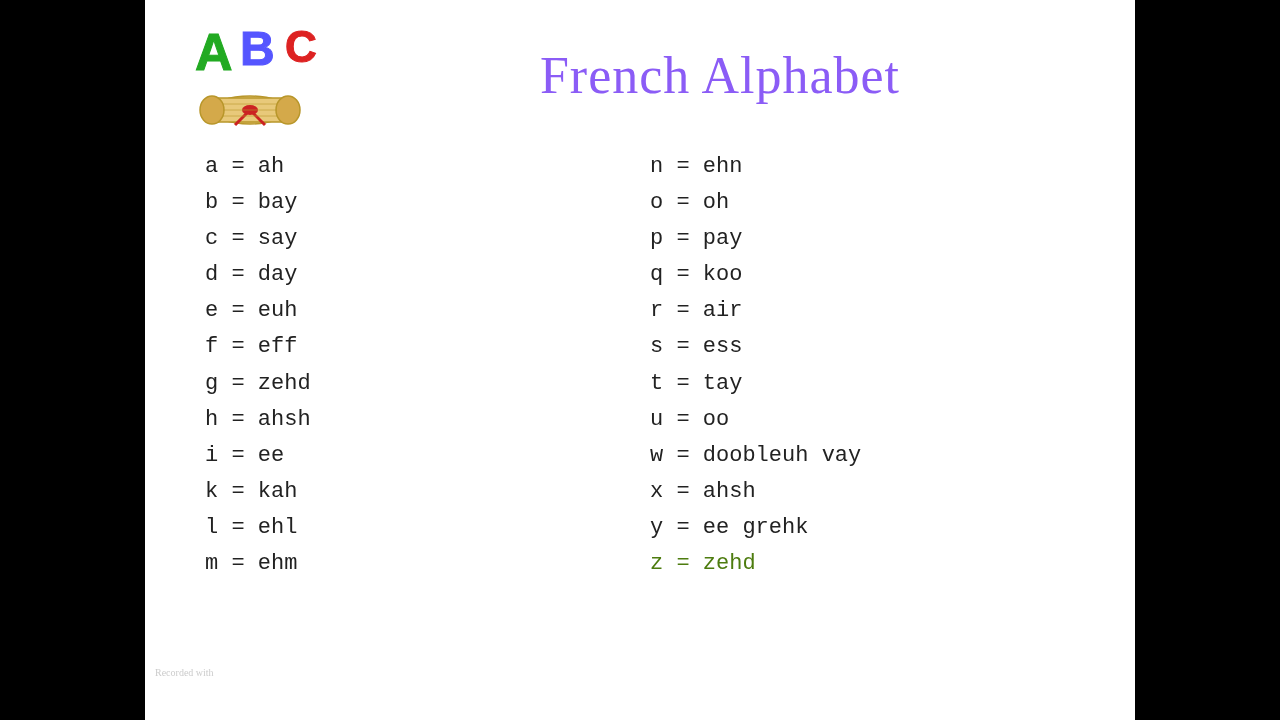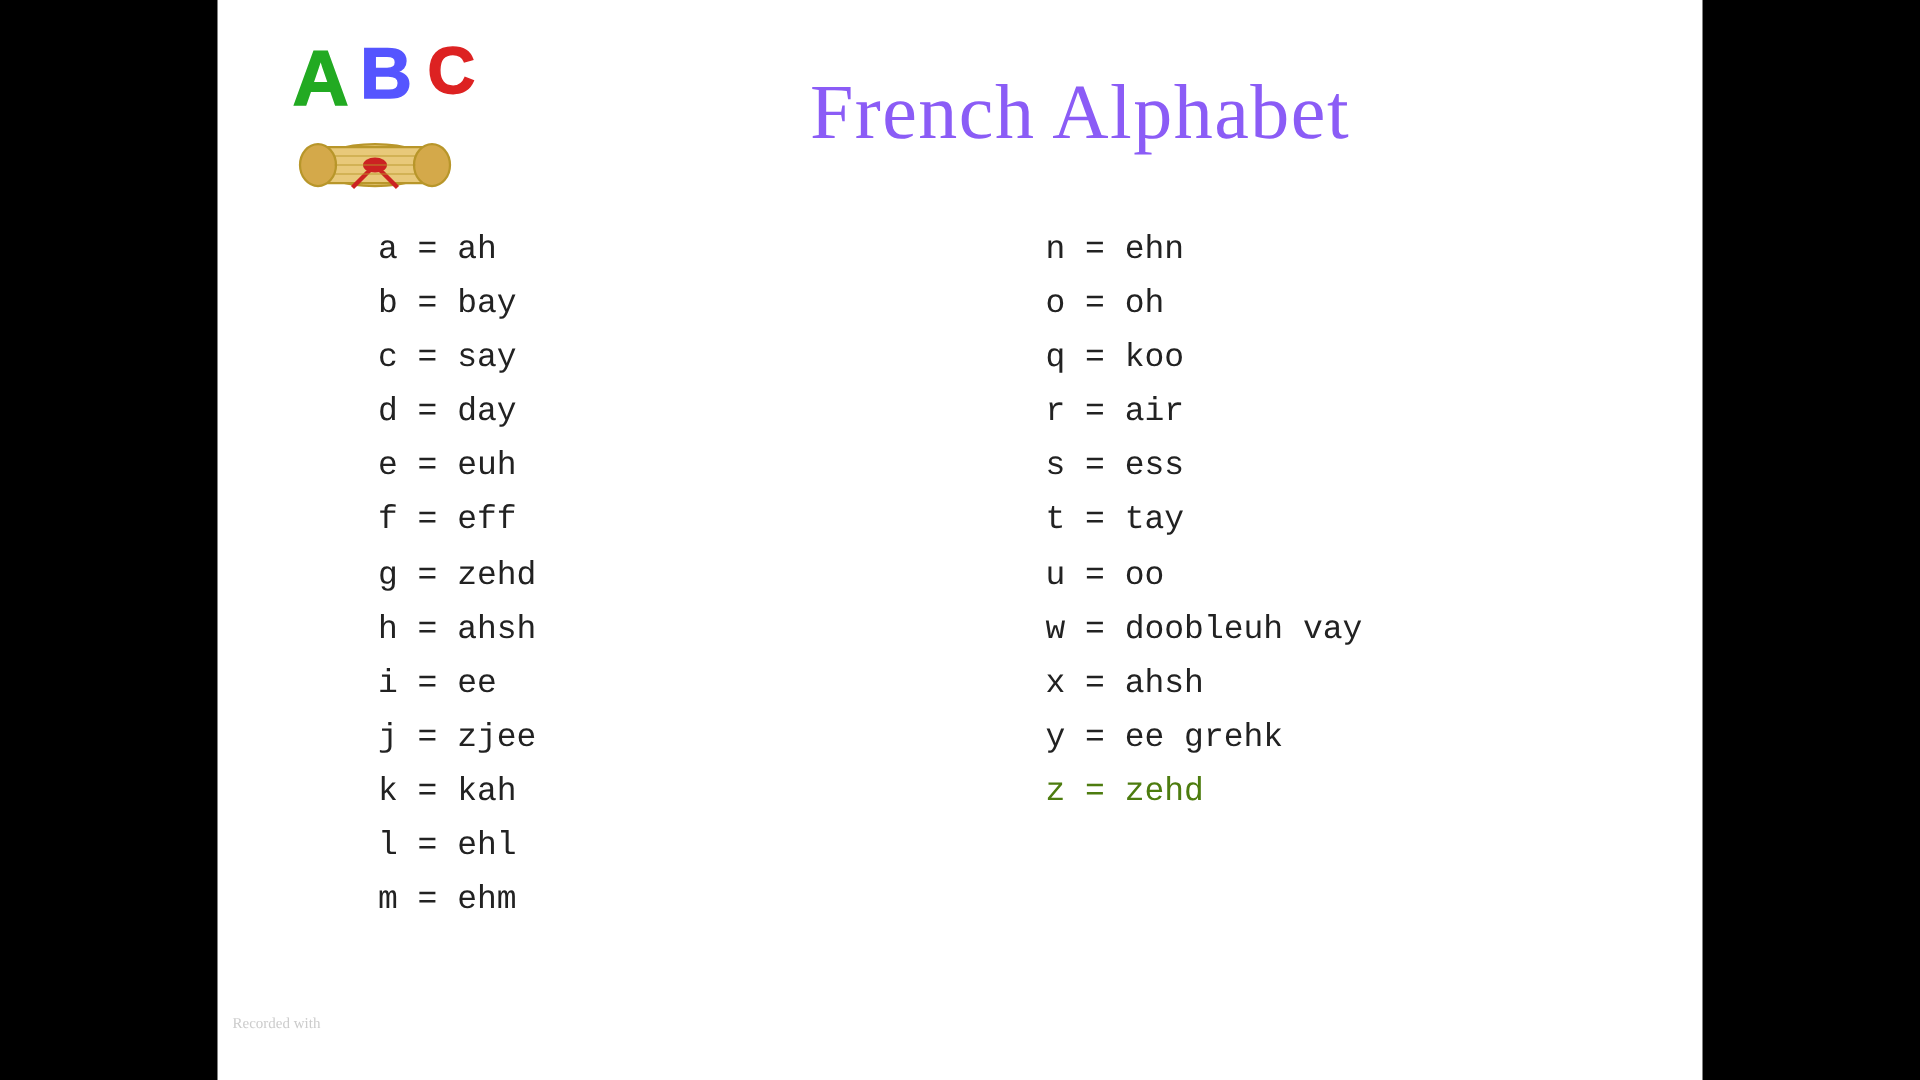--- a/index.html
+++ b/index.html
@@ -50,34 +50,33 @@
       display: flex;
       flex-direction: column;
       gap: 2px;
     }
     .row {
       font-size: 22px;
       font-family: 'Courier New', Courier, monospace;
       color: #222;
       line-height: 1.55;
       white-space: nowrap;
-      margin-left: 47px;
     }
     .row.highlight {
       color: #4d7c0f;
     }
     #footer {
       position: absolute;
       bottom: 10px;
       left: 10px;
     }
     #footer-recorded {
       font-size: 10px;
       color: #ccc;
-      margin-bottom: 2px;
+      margin-bottom: 12px;
     }
     #footer-brand {
       display: flex;
       align-items: center;
       gap: 4px;
     }
     #footer-screencast {
       font-size: 16px;
       font-weight: bold;
       color: #fff;
@@ -136,28 +135,28 @@
     <div class="col" id="left-col">
     <div class="row">a  =  ah</div>
         <div class="row">b  =  bay</div>
         <div class="row">c  =  say</div>
         <div class="row">d  =  day</div>
         <div class="row">e  =  euh</div>
         <div class="row">f  =  eff</div>
         <div class="row">g  =  zehd</div>
         <div class="row">h  =  ahsh</div>
         <div class="row">i  =  ee</div>
-        <div class="row">j  =  zjee</div>
         <div class="row">k  =  kah</div>
         <div class="row">l  =  ehl</div>
         <div class="row">m  =  ehm</div>
       </div>
     <div class="col" id="right-col">
     <div class="row">n  =  ehn</div>
         <div class="row">o  =  oh</div>
+        <div class="row">p  =  pay</div>
         <div class="row">q  =  koo</div>
         <div class="row">r  =  air</div>
         <div class="row">s  =  ess</div>
         <div class="row">t  =  tay</div>
         <div class="row">u  =  oo</div>
         <div class="row">w  =  doobleuh vay</div>
         <div class="row">x  =  ahsh</div>
         <div class="row">y  =  ee grehk</div>
         <div class="row highlight">z  =  zehd</div>
       </div>

